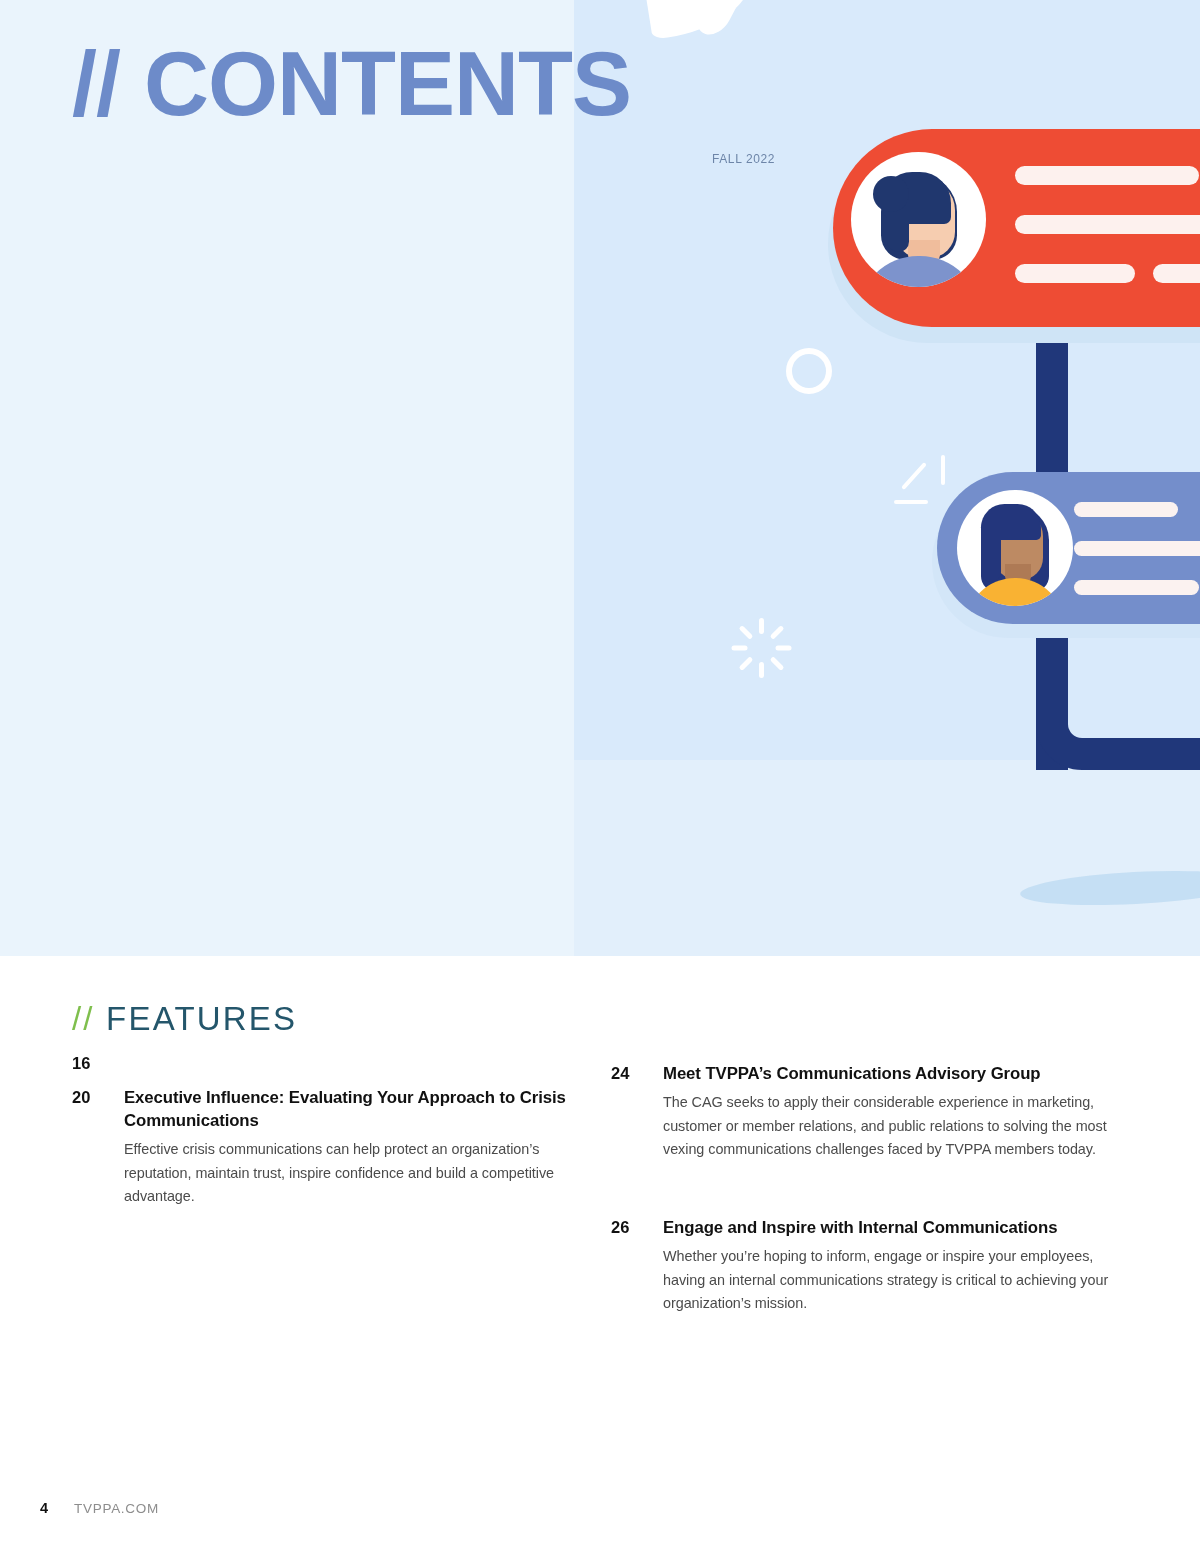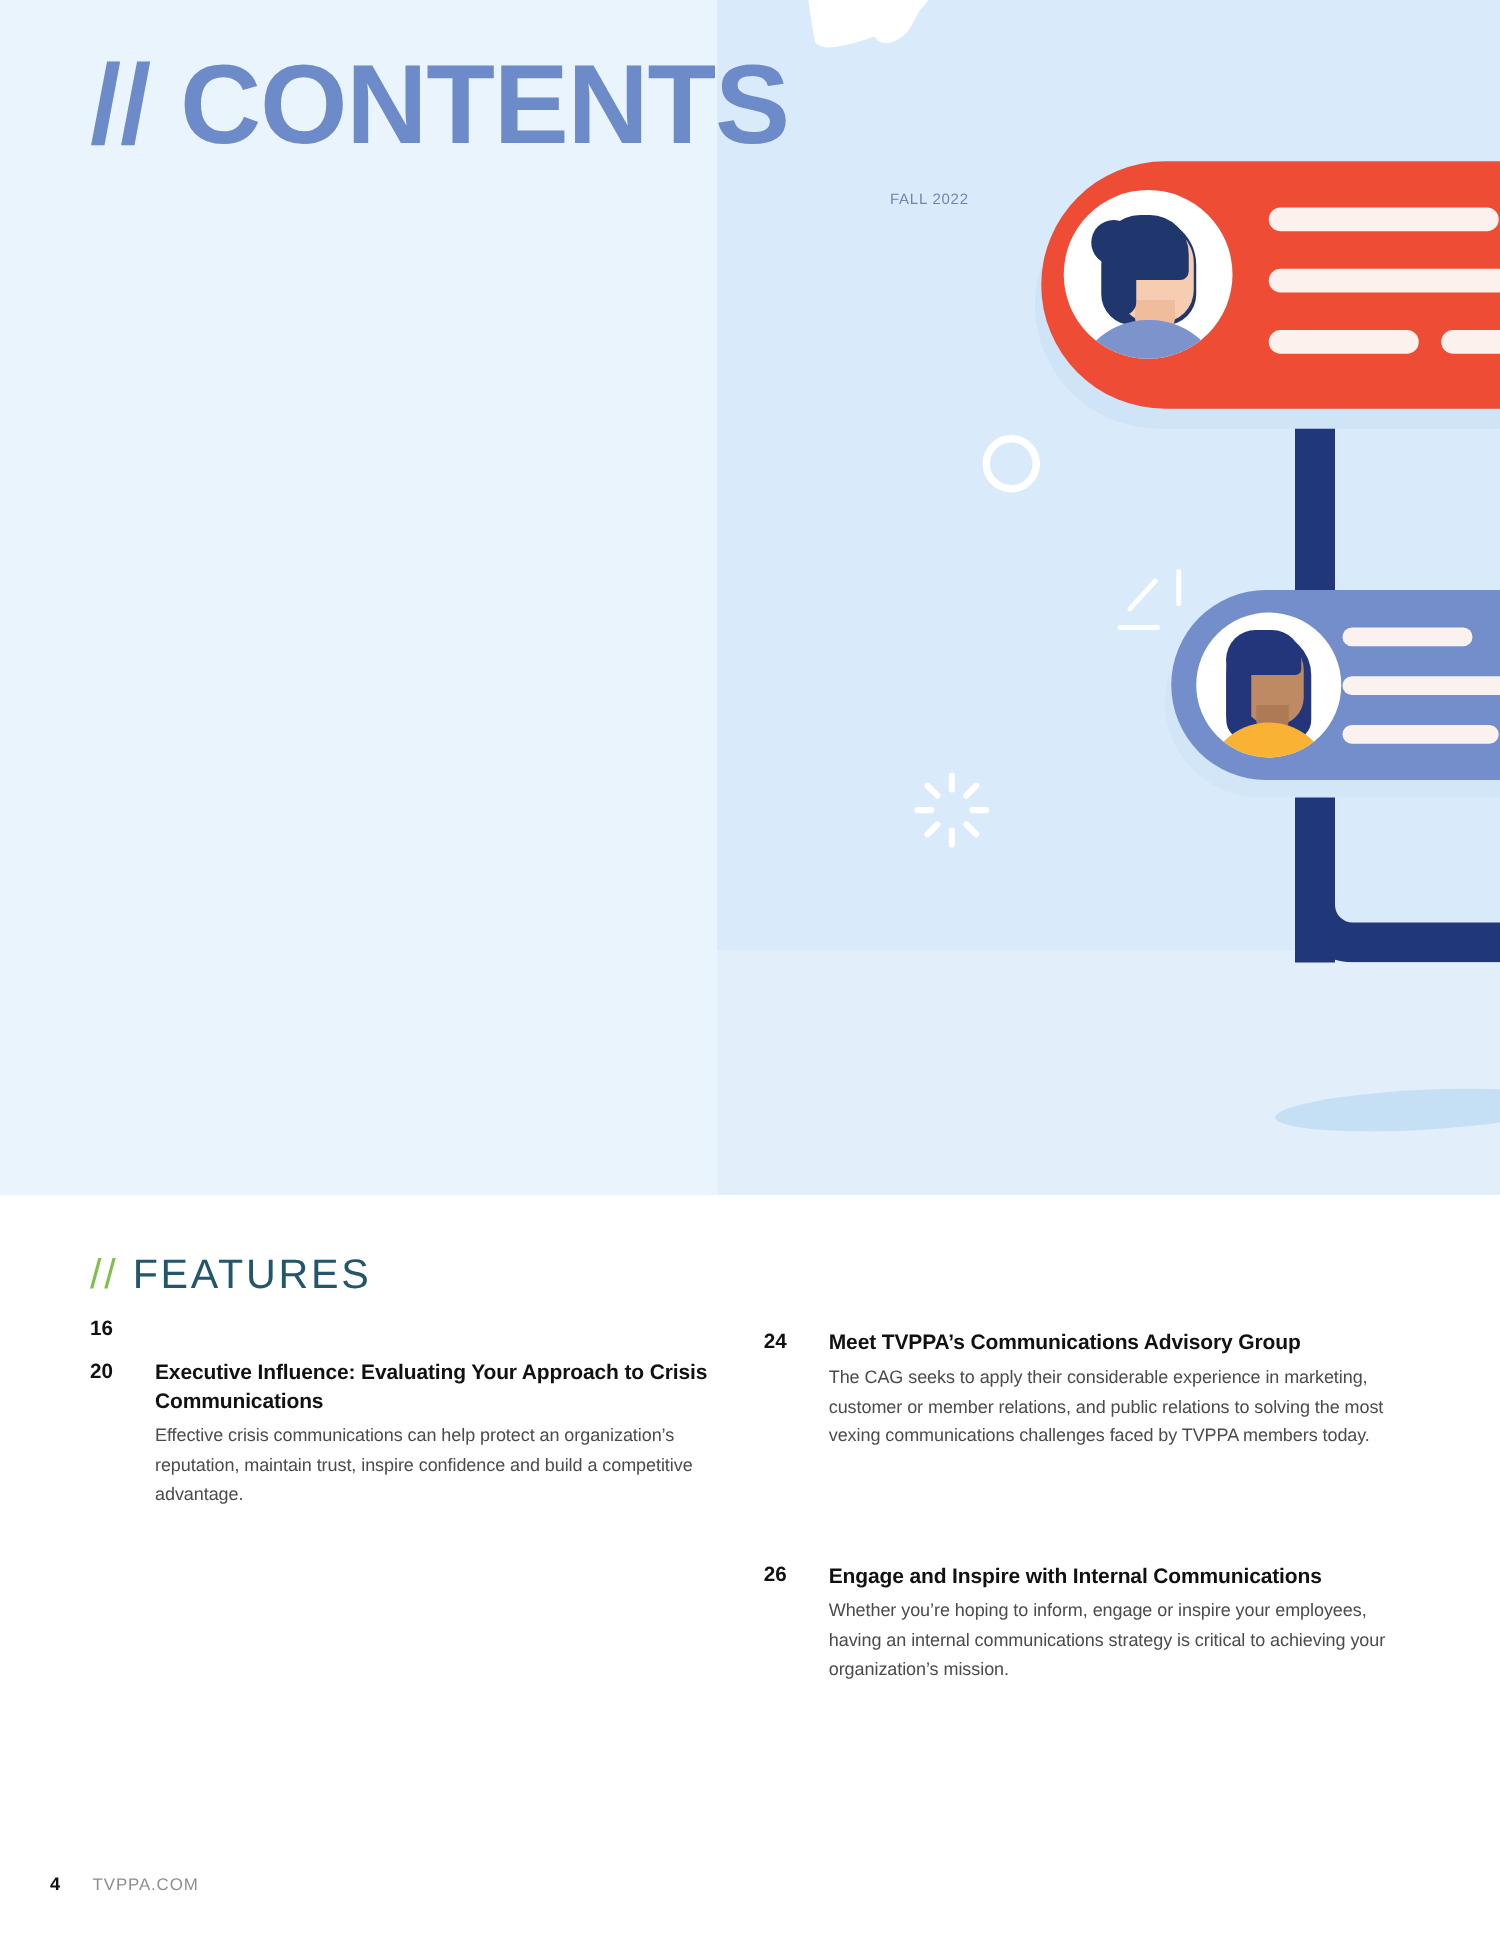--- a/index.html
+++ b/index.html
@@ -367,21 +367,21 @@
   </div>
 
   <div class="col col-right">
     <div class="entry">
       <div class="pg">24</div>
       <div class="body">
         <h3>Meet TVPPA’s Communications Advisory Group</h3>
         <p>The CAG seeks to apply their considerable experience in marketing, customer or member relations, and public relations to solving the most vexing communications challenges faced by TVPPA members today.</p>
       </div>
     </div>
-    <div class="entry" style="margin-top:88px">
+    <div class="entry" style="margin-top:55px">
       <div class="pg">26</div>
       <div class="body">
         <h3>Engage and Inspire with Internal Communications</h3>
         <p>Whether you’re hoping to inform, engage or inspire your employees, having an internal communications strategy is critical to achieving your organization’s mission.</p>
       </div>
     </div>
   </div>
 
   <div class="footer">
     <span class="fnum">4</span>

